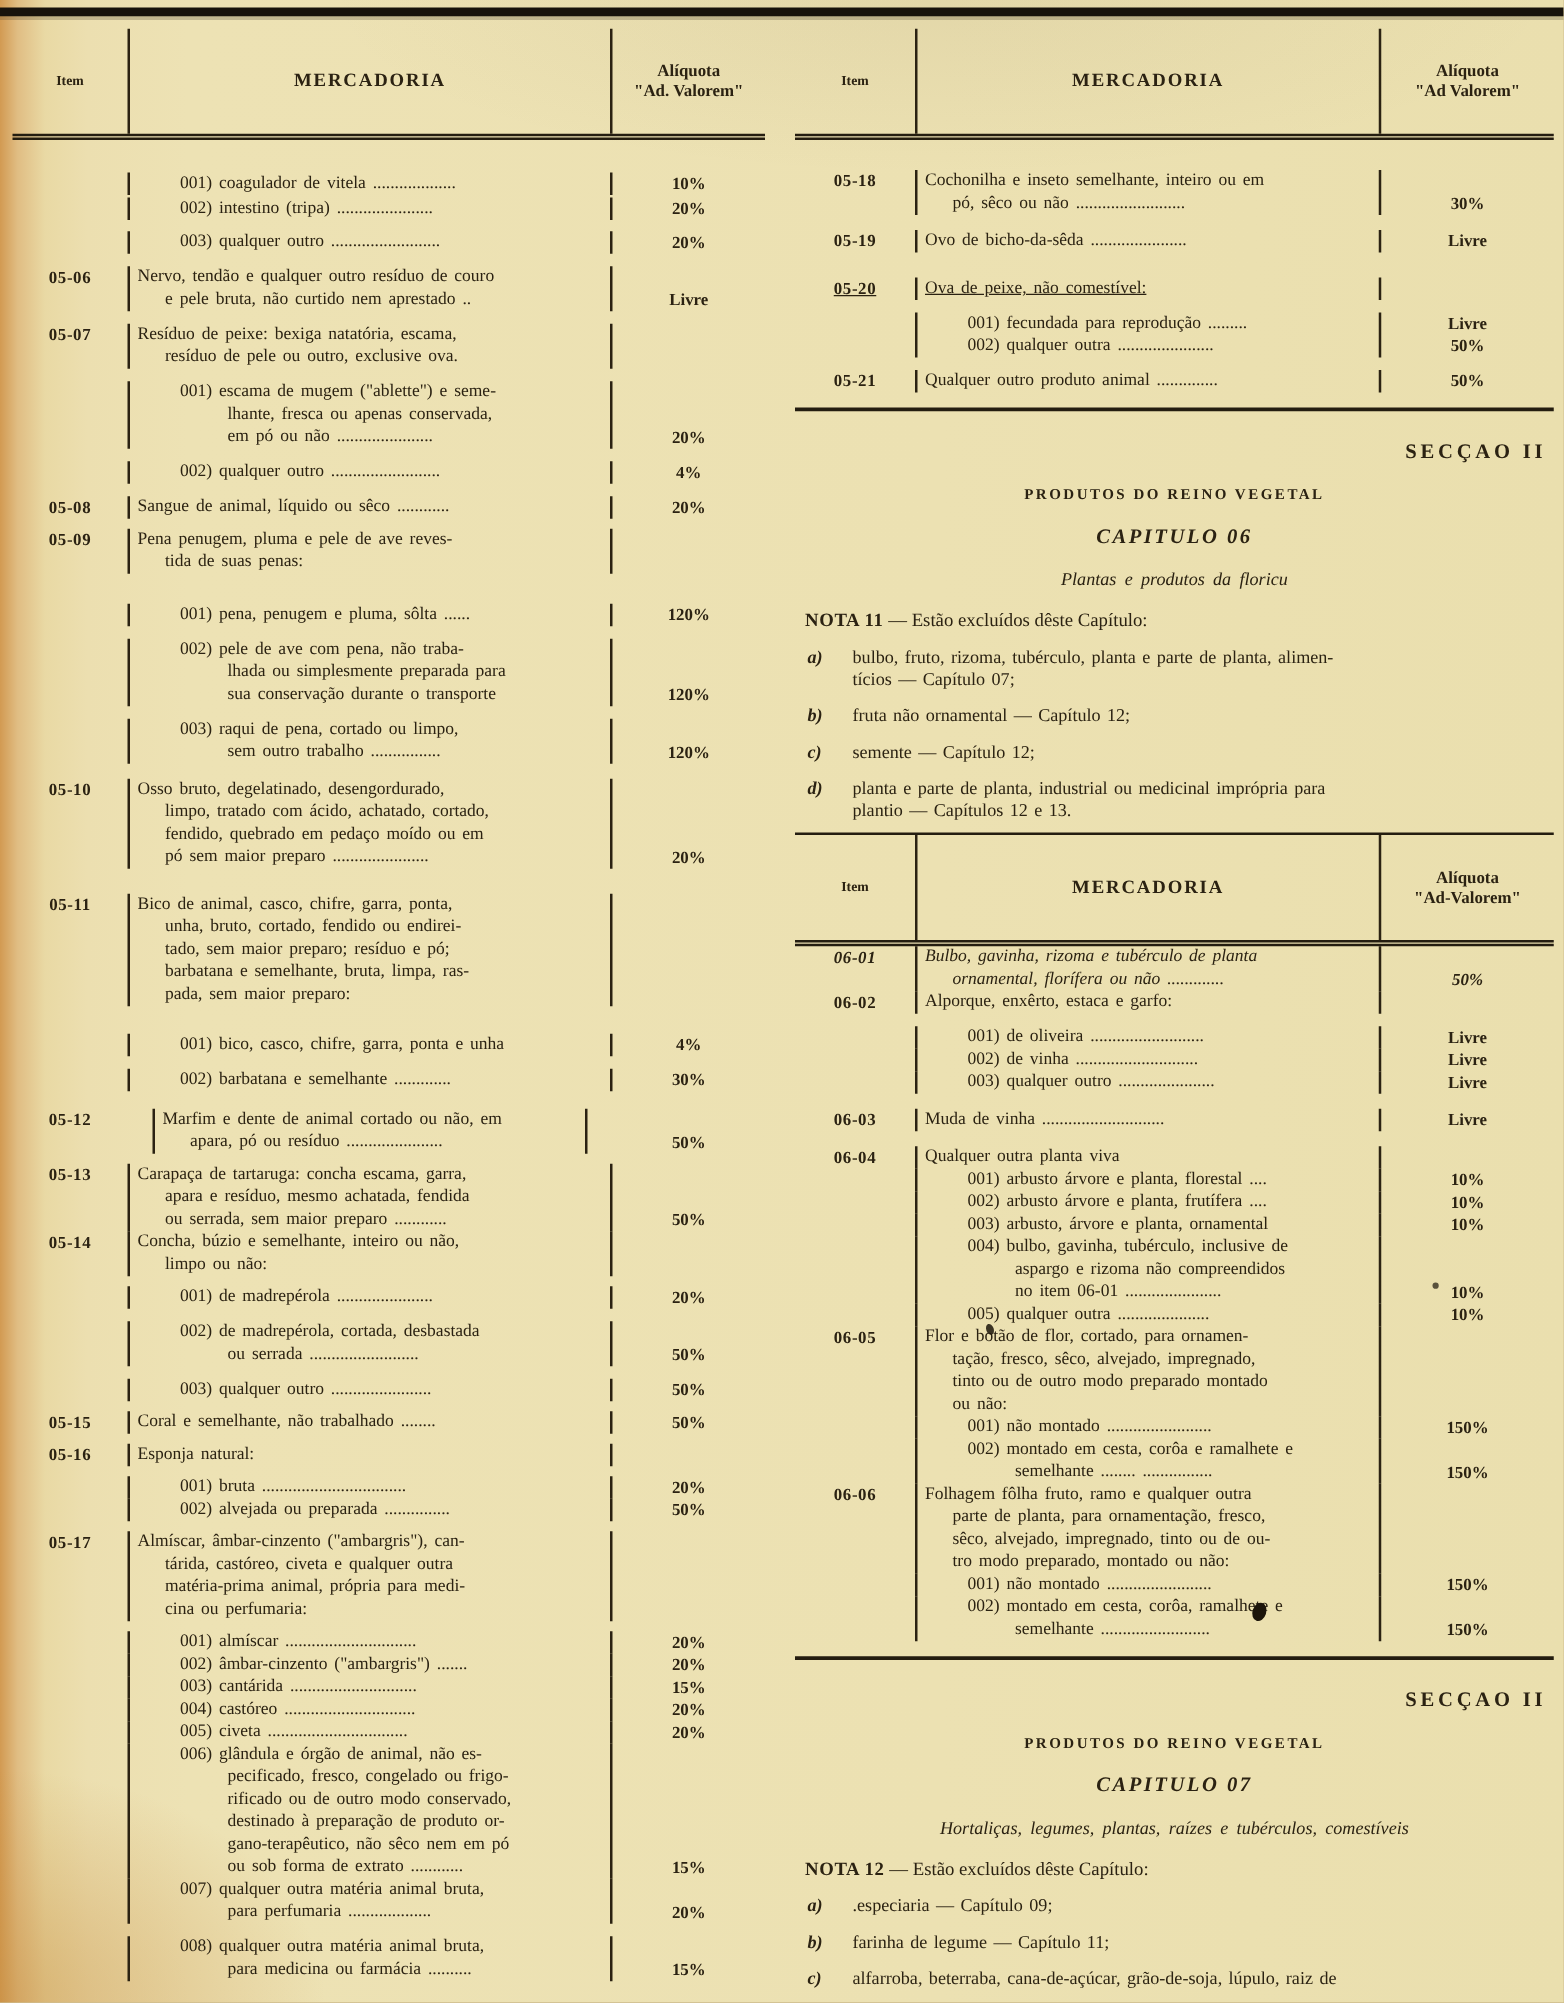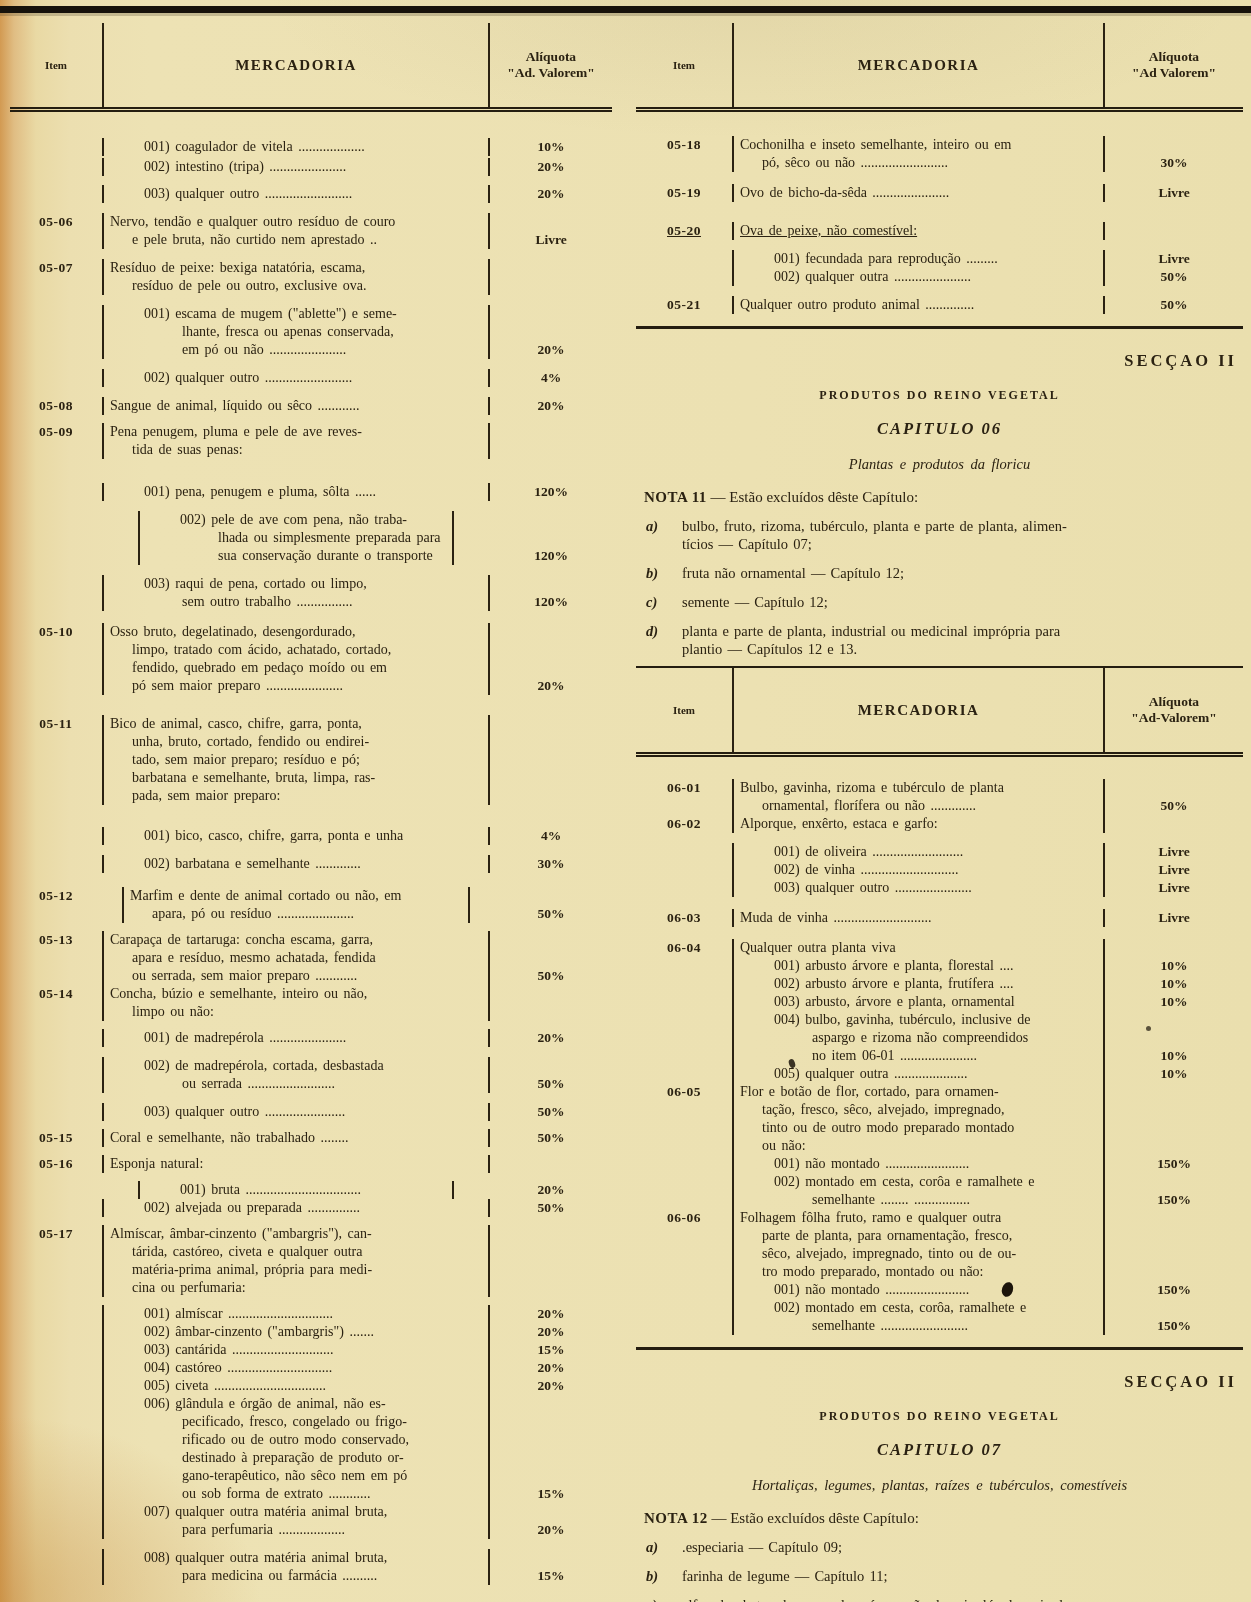--- a/index.html
+++ b/index.html
@@ -144,21 +144,21 @@
               </div>
               <div class="c-val"></div>
             </div>
             <div class="t-row sub" style="padding-top: 24px;">
               <div class="c-item"></div>
               <div class="c-merc">
                 <div class="line">001) pena, penugem e pluma, sôlta ......</div>
               </div>
               <div class="c-val">120%</div>
             </div>
-            <div class="t-row sub" style="padding-top: 10px; gap: 36px;">
+            <div class="t-row sub" style="padding-top: 10px;">
               <div class="c-item"></div>
               <div class="c-merc">
                 <div class="line">002) pele de ave com pena, não traba-</div>
                 <div class="line cont">lhada ou simplesmente preparada para</div>
                 <div class="line cont">sua conservação durante o transporte</div>
               </div>
               <div class="c-val">120%</div>
             </div>
             <div class="t-row sub" style="padding-top: 10px;">
               <div class="c-item"></div>
@@ -257,21 +257,21 @@
               </div>
               <div class="c-val">50%</div>
             </div>
             <div class="t-row" style="padding-top: 8px;">
               <div class="c-item">05-16</div>
               <div class="c-merc">
                 <div class="line">Esponja natural:</div>
               </div>
               <div class="c-val"></div>
             </div>
-            <div class="t-row sub" style="padding-top: 8px; gap: 36px;">
+            <div class="t-row sub" style="padding-top: 8px;">
               <div class="c-item"></div>
               <div class="c-merc">
                 <div class="line">001) bruta .................................</div>
               </div>
               <div class="c-val">20%</div>
             </div>
             <div class="t-row sub">
               <div class="c-item"></div>
               <div class="c-merc">
                 <div class="line">002) alvejada ou preparada ...............</div>
@@ -454,21 +454,21 @@
       <div class="tariff rt rt2">
         <div class="t-head">
           <div class="th-item">Item</div>
           <div class="th-merc">MERCADORIA</div>
           <div class="th-aliq">
             <div>Alíquota</div>
             <div>"Ad-Valorem"</div>
           </div>
         </div>
         <div class="t-body">
-            <div class="t-row" style="padding-top: 22px;">
+            <div class="t-row" style=" font-style: italic;">
               <div class="c-item">06-01</div>
               <div class="c-merc">
                 <div class="line">Bulbo, gavinha, rizoma e tubérculo de planta</div>
                 <div class="line cont">ornamental, florífera ou não .............</div>
               </div>
               <div class="c-val">50%</div>
             </div>
             <div class="t-row">
               <div class="c-item">06-02</div>
               <div class="c-merc">

